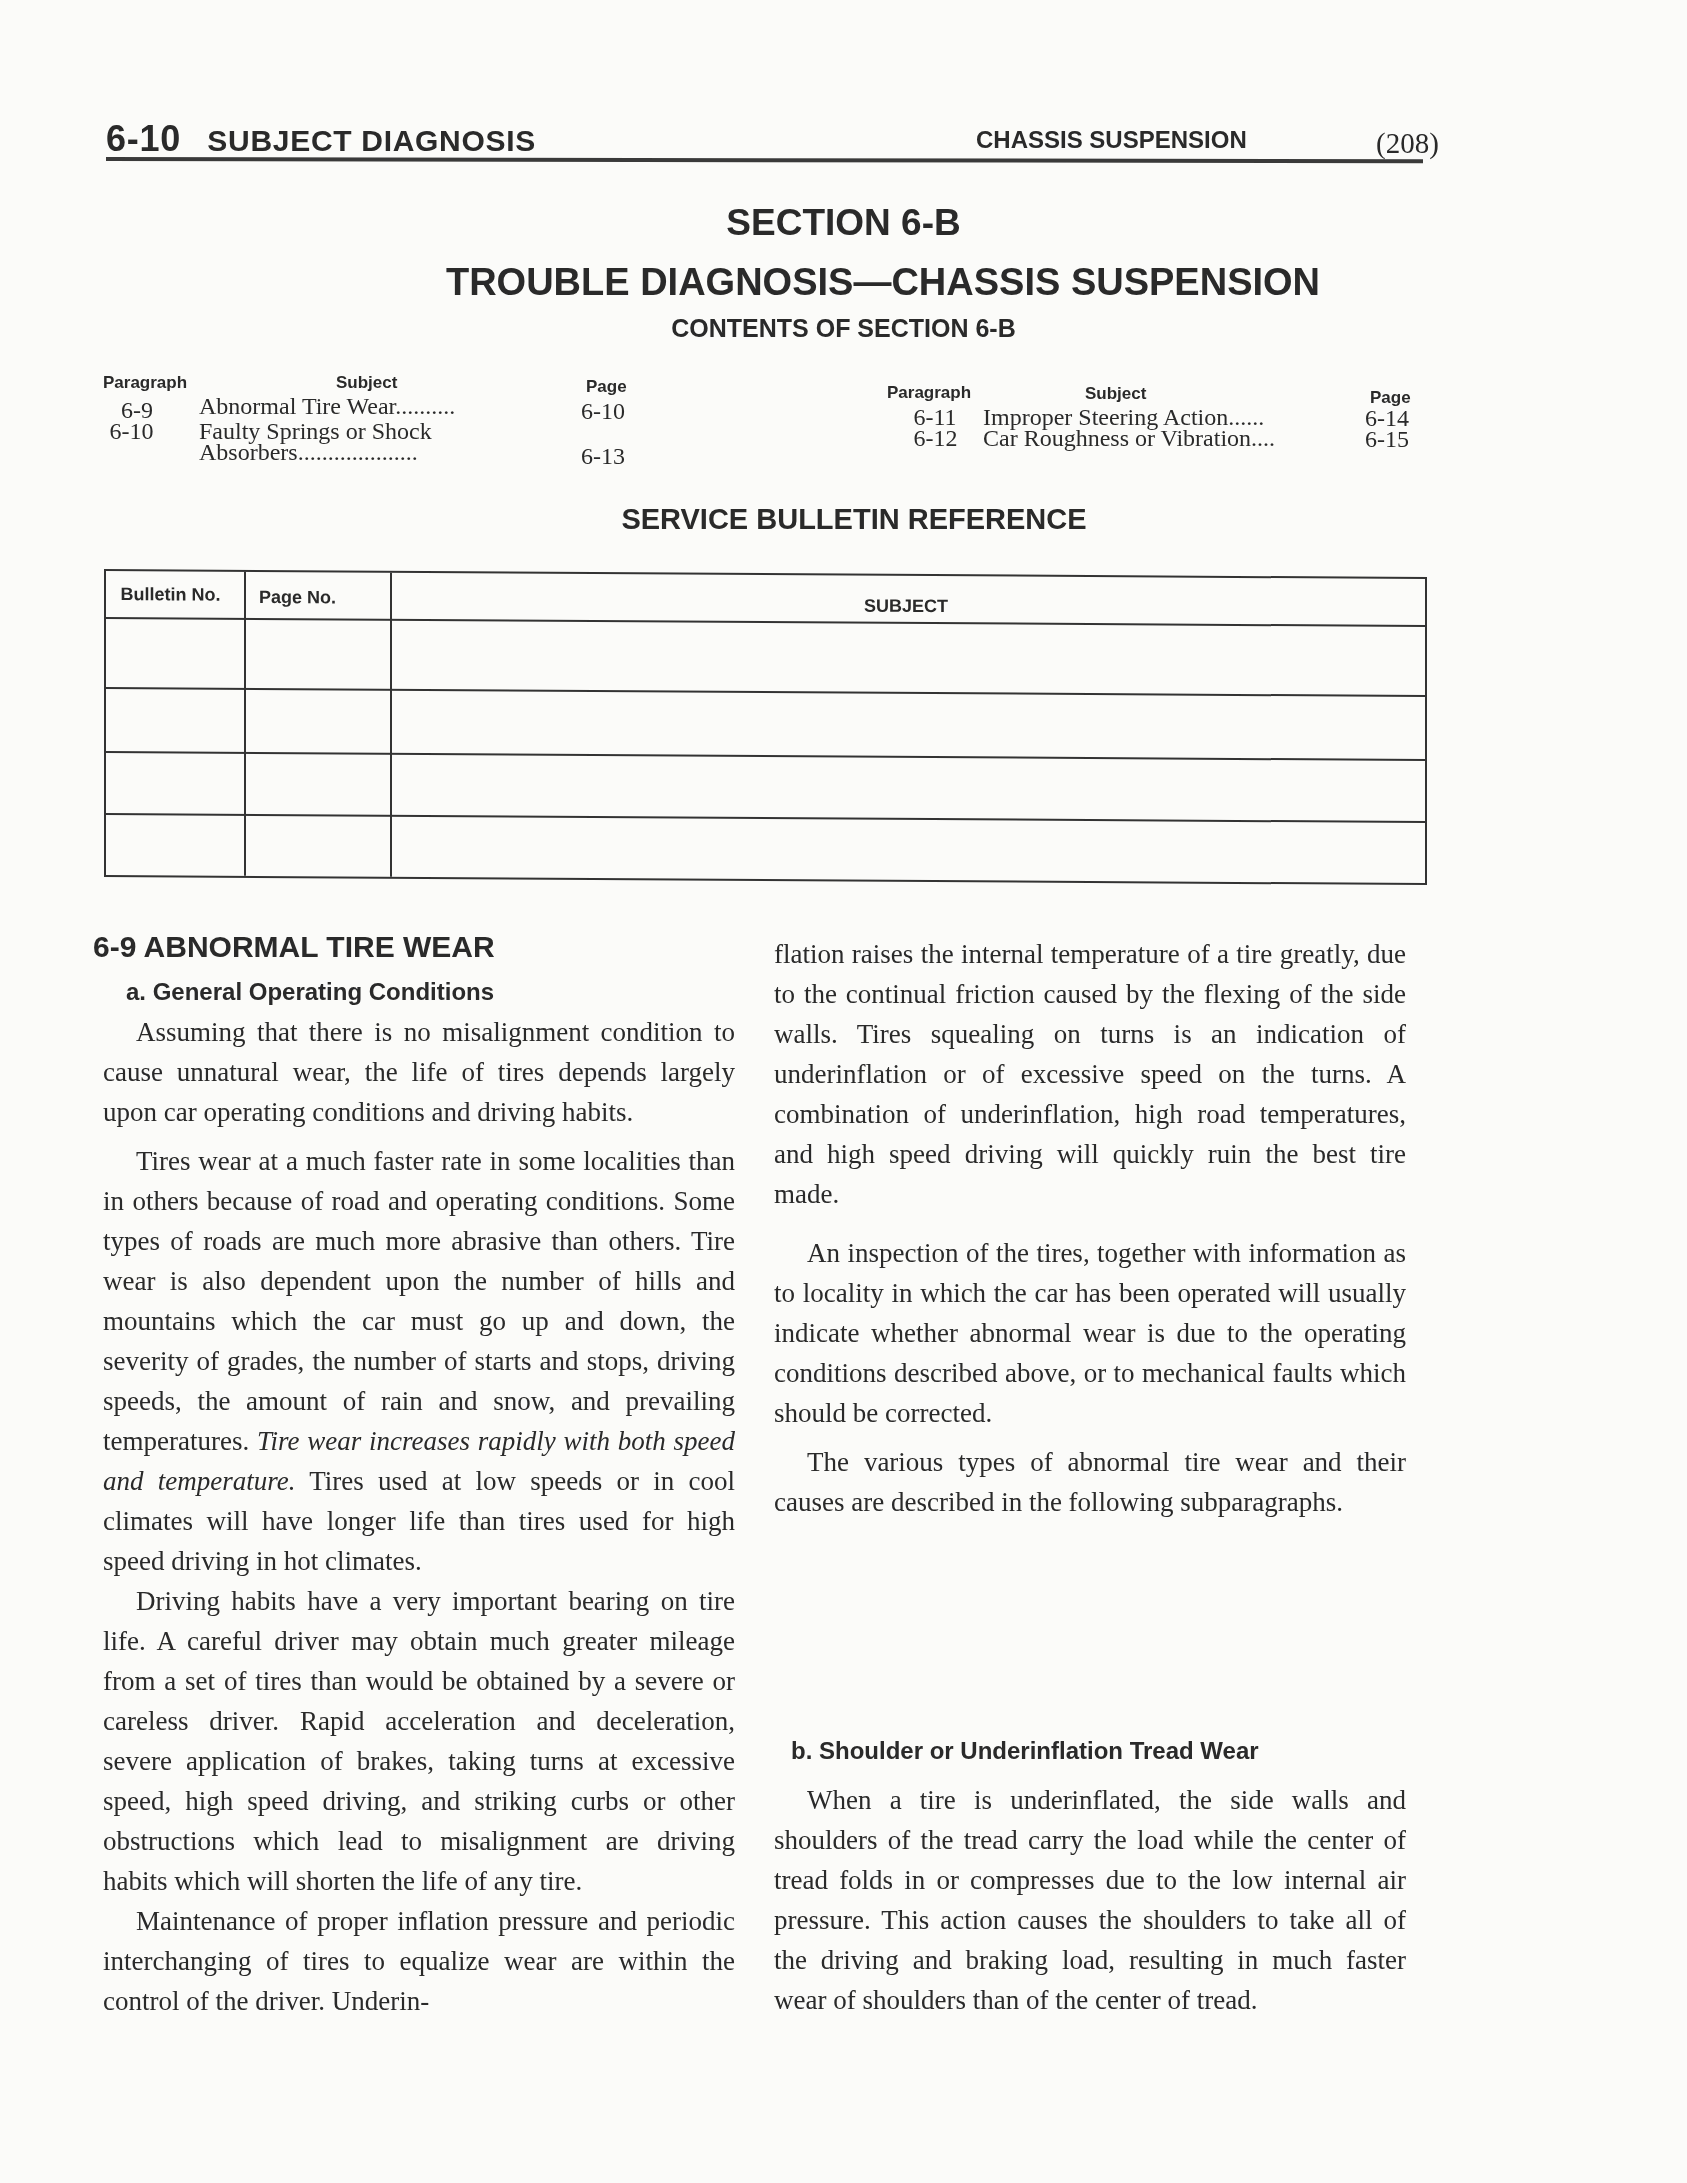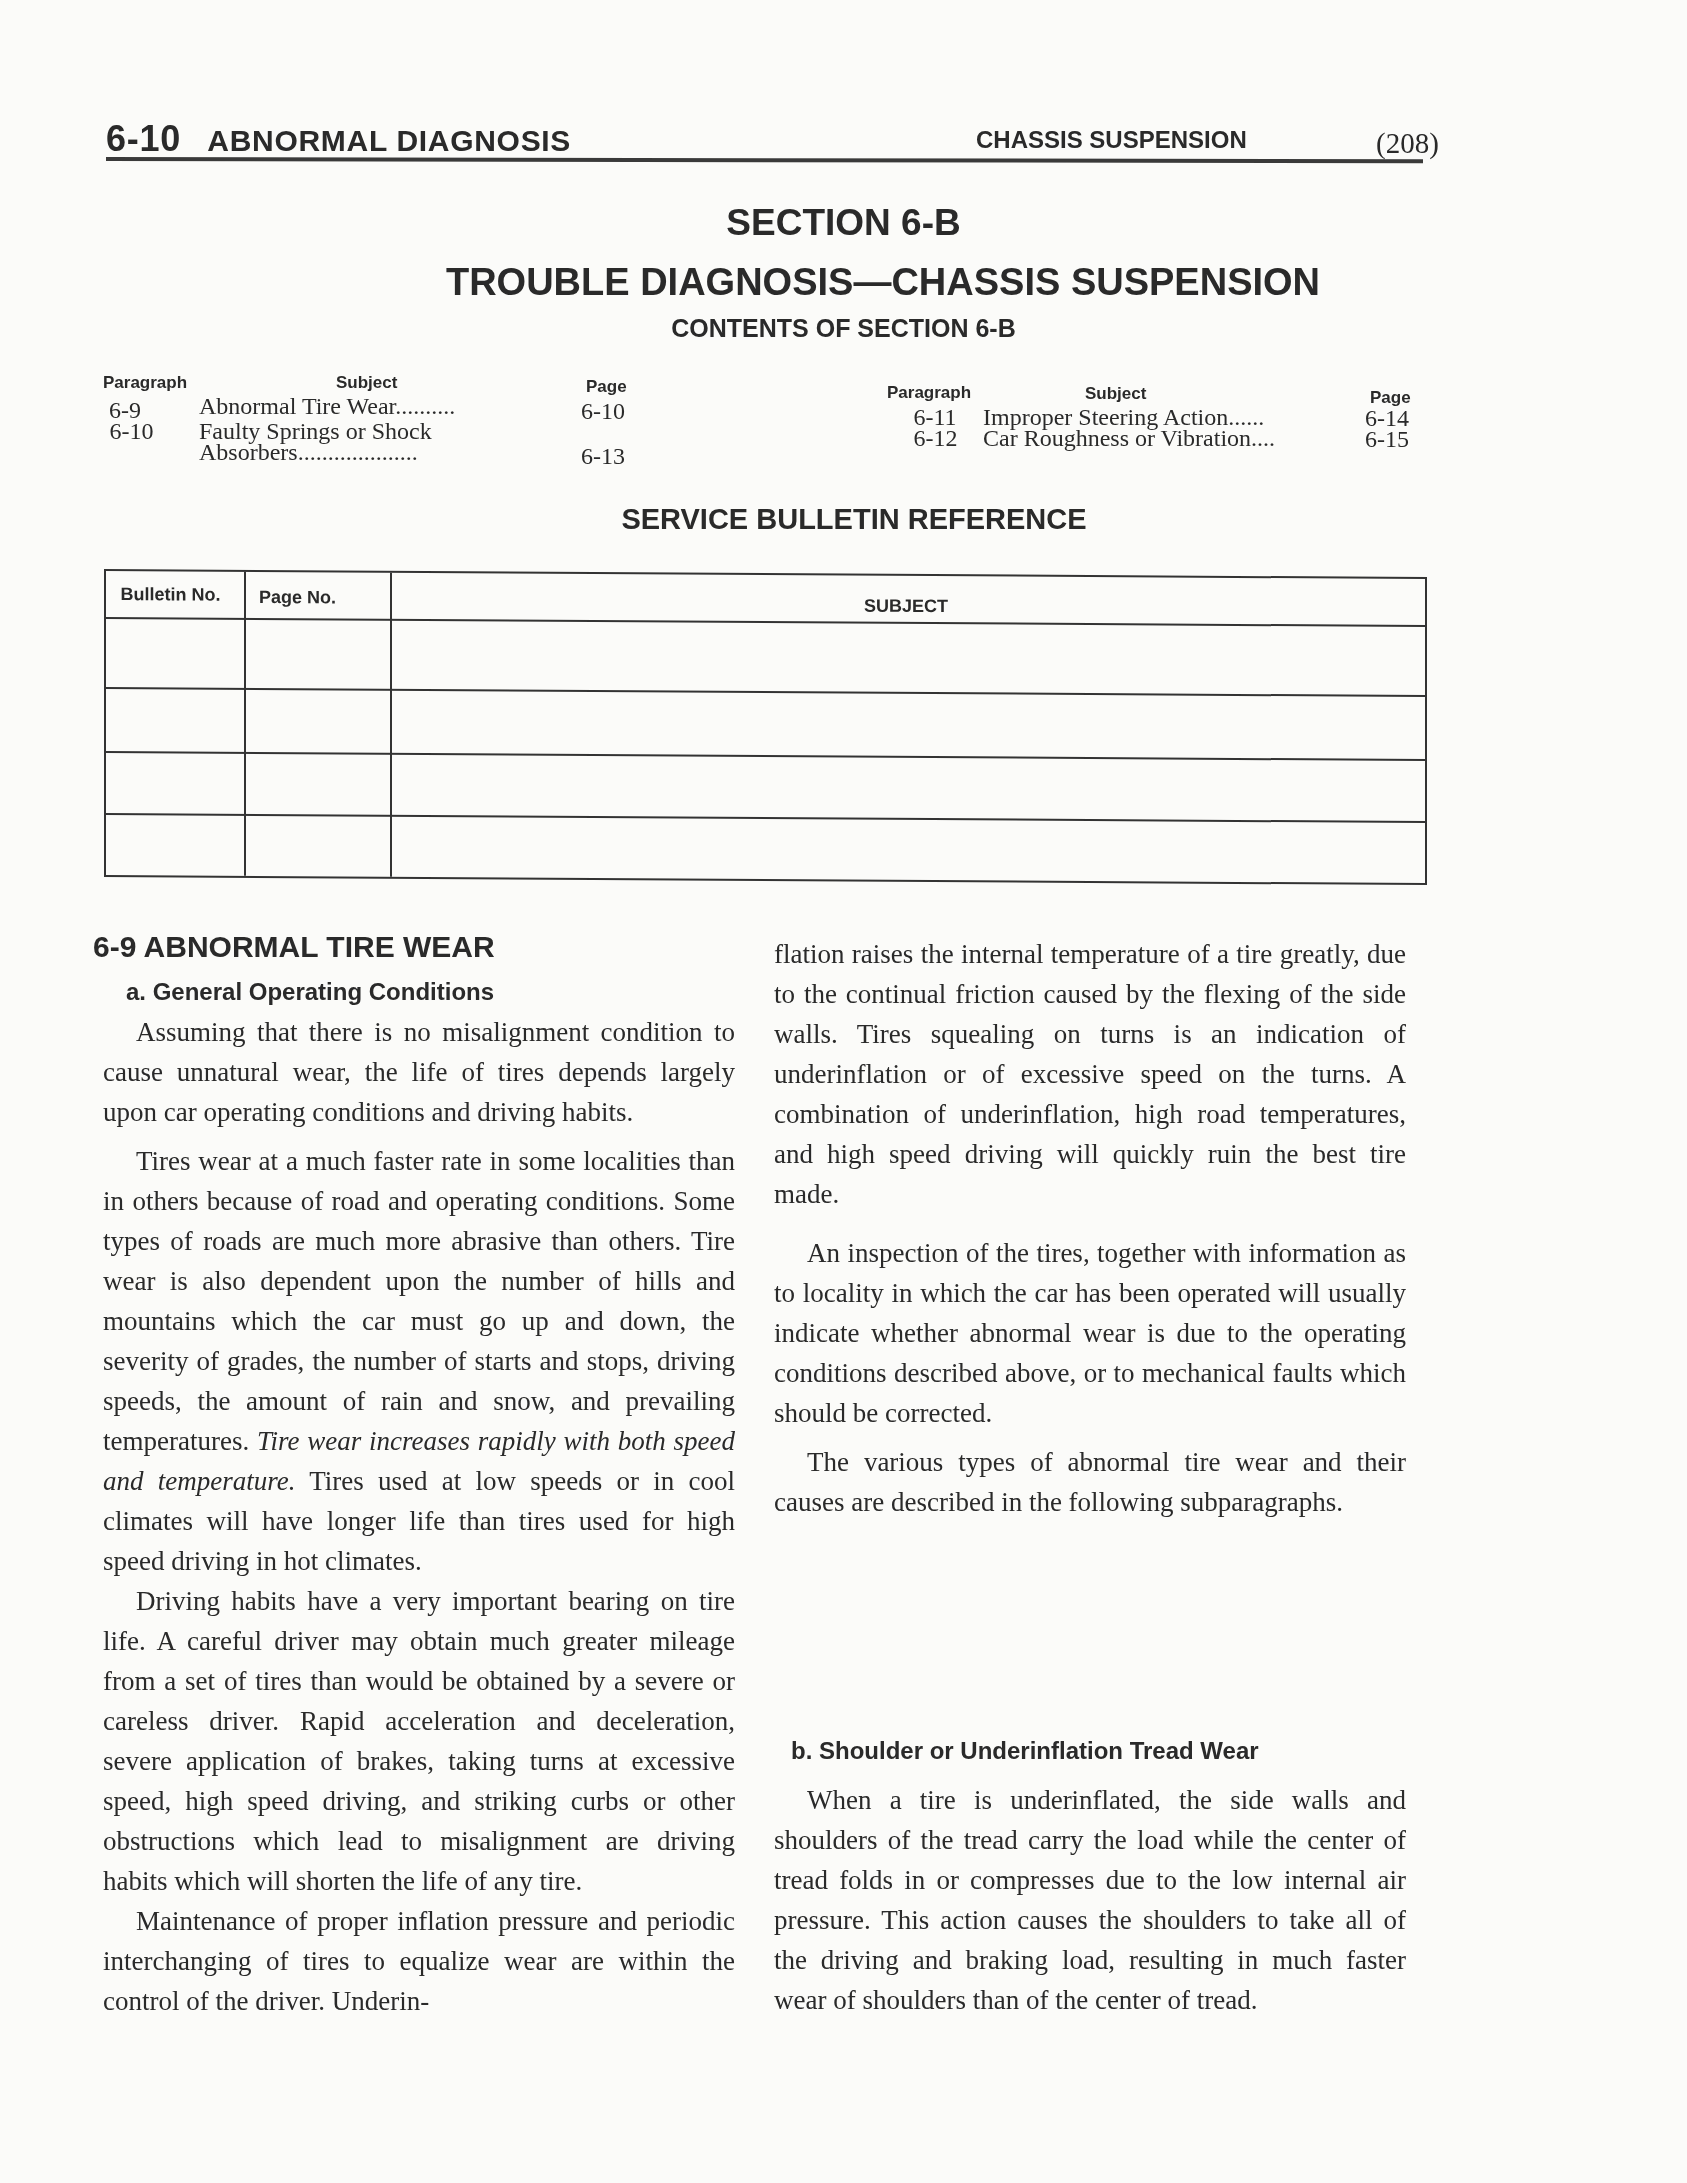--- a/index.html
+++ b/index.html
@@ -44,36 +44,36 @@
   .right-col { left: 774px; top: 934px; width: 632px; }
   .h-main { left: 93px; top: 930px; font-size: 30px; white-space: nowrap; }
   .h-sub-a { left: 126px; top: 978px; font-size: 24px; white-space: nowrap; }
   .h-sub-b { left: 791px; top: 1737px; font-size: 24px; white-space: nowrap; }
   .gap { height: 9.3px; }
 </style>
 </head>
 <body>
 
 <div class="abs sans run-left">
-  <span class="num">6-10</span><span>ABNORMAL DIAGNOSIS</span>
+  <span class="num">6-10</span><span>SUBJECT DIAGNOSIS</span>
 </div>
 <div class="abs sans run-right">CHASSIS SUSPENSION</div>
 <div class="abs page-no">(208)</div>
 <div class="abs rule"></div>
 
 <div class="abs sans title1">SECTION 6-B</div>
 <div class="abs sans title2">TROUBLE DIAGNOSIS—CHASSIS SUSPENSION</div>
 <div class="abs sans title3">CONTENTS OF SECTION 6-B</div>
 
 <div class="abs toc toc-left">
   <span class="cell hdr" style="left:0;top:0">Paragraph</span>
   <span class="cell hdr" style="left:233px;top:0">Subject</span>
   <span class="cell hdr" style="left:483px;top:4px">Page</span>
 
-  <span class="cell" style="left:6px;top:26.5px">6-9</span>
+  <span class="cell" style="left:18px;top:26.5px">6-9</span>
   <span class="cell" style="left:96px;top:23px">Abnormal Tire Wear..........</span>
   <span class="cell" style="left:478px;top:28px">6-10</span>
 
   <span class="cell" style="left:6.6px;top:48px">6-10</span>
   <span class="cell" style="left:96px;top:48px">Faulty Springs or Shock</span>
 
   <span class="cell" style="left:96px;top:69px">Absorbers....................</span>
   <span class="cell" style="left:478px;top:73px">6-13</span>
 </div>
 

